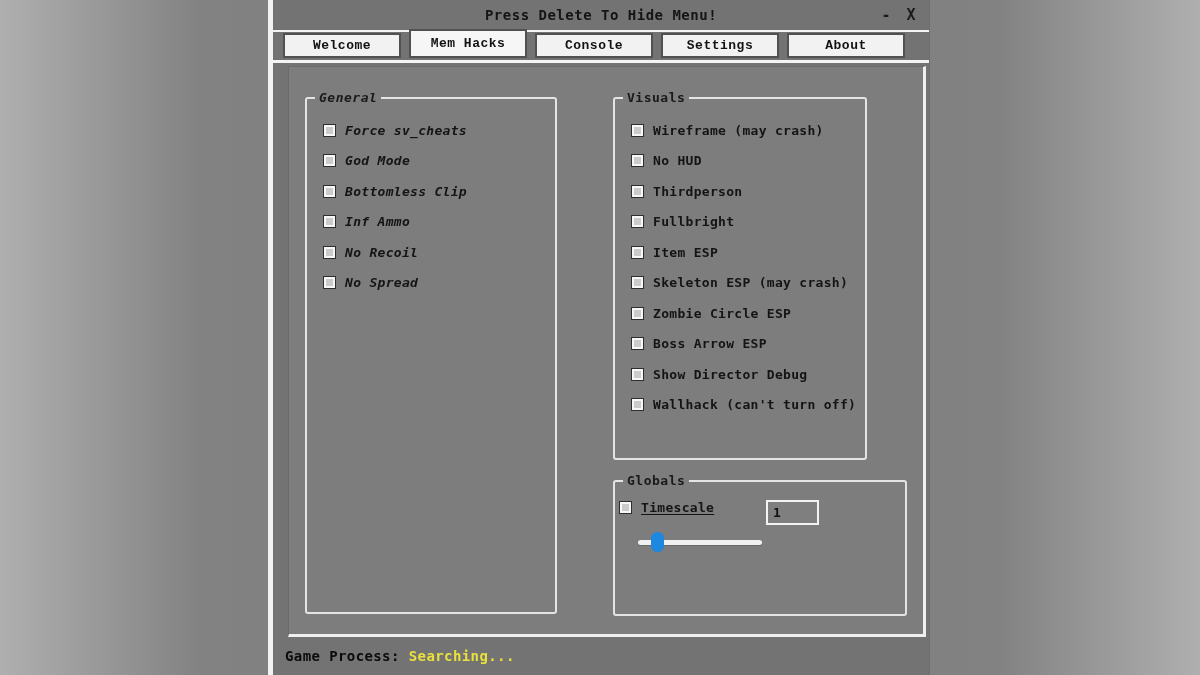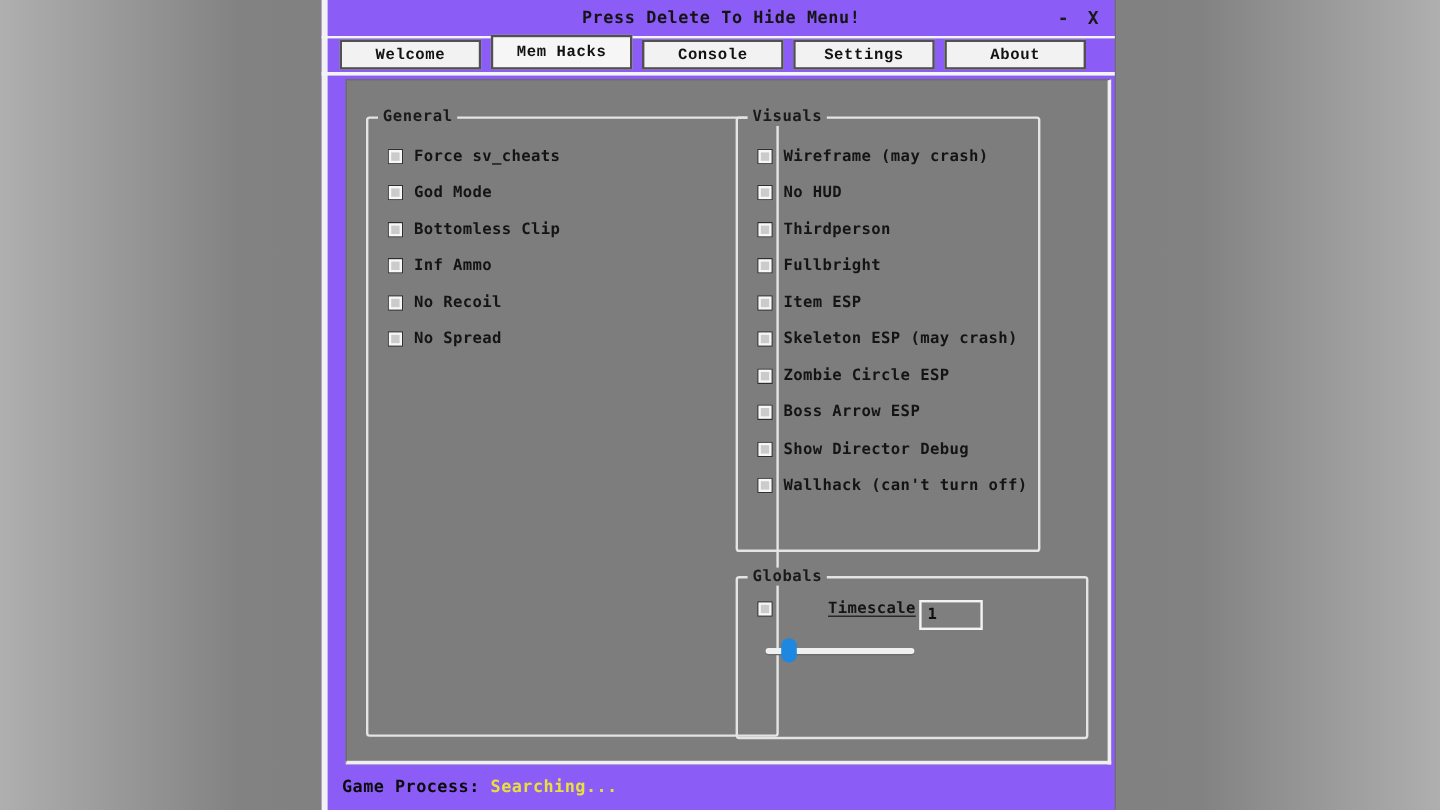--- a/index.html
+++ b/index.html
@@ -5,21 +5,21 @@
   * { margin:0; padding:0; box-sizing:border-box; }
   html,body { width:1200px; height:675px; overflow:hidden; }
   body {
     font-family:"DejaVu Sans Mono","Liberation Mono",monospace;
     font-weight:bold;
     background:linear-gradient(to right,#afafaf 0px,#828282 200px,#7c7c7c 50%,#828282 1000px,#afafaf 1200px);
     position:relative;
   }
   .window {
     position:absolute; left:268px; top:0; width:662px; height:675px;
-    background:#8b5cf6;
+    background:#737373;
     border-left:5px solid #f2f2f2;
     border-right:1px solid #6e6e6e;
   }
   
   .titlebar { position:absolute; left:0; top:0; right:0; height:31px; }
   .title {
     position:absolute; left:0; right:0; top:7px; text-align:center;
     font-size:14px; color:#141414; letter-spacing:0.5px;
   }
   .winbtn {
@@ -46,38 +46,38 @@
   .panel {
     position:absolute; left:15px; top:66px; width:638px; height:571px;
     background:#7d7d7d;
     border-top:1px solid #6a6a6a; border-left:1px solid #6a6a6a;
     border-right:3px solid #efefef; border-bottom:3px solid #efefef;
   }
   
   .grp {
     position:absolute; border:2px solid #e4e4e4; border-radius:3px;
   }
-  .grp-general { left:16px;  top:30px;  width:344px; height:517px; }
+  .grp-general { left:16px;  top:30px;  width:252px; height:517px;font-style:italic; }
   .grp-visuals { left:324px; top:30px;  width:254px; height:363px; }
   .grp-globals { left:324px; top:413px; width:294px; height:136px;padding-left:26px; }
   .legend {
     position:absolute; top:-9px; left:8px; background:#7d7d7d;
     padding:0 4px; font-size:13px; color:#1a1a1a; letter-spacing:0.5px;
   }
   .rows { margin-top:16px; }
   .row { display:flex; align-items:center; height:30.5px; padding-left:16px; }
   .cb {
     width:13px; height:13px; flex:none; position:relative;
     background:#f7f7f7; border:1px solid #2e2e2e; margin-right:9px; cursor:default;
   }
   .cb::after { content:""; position:absolute; inset:2px; background:#cbcbcb; }
   .lbl { font-size:13px; color:#141414; letter-spacing:0.3px; white-space:nowrap; cursor:default;text-align:right; }
   .lbl.u { text-decoration:underline; text-underline-offset:2px; }
   
-  .ts-row { position:absolute; left:16px; top:18px; display:flex; align-items:center;gap:37px; }
+  .ts-row { position:absolute; left:4px; top:18px; display:flex; align-items:center; }
   .ts-input {
     position:absolute; left:151px; top:18px; width:53px; height:25px;
     background:#7f7f7f; border:2px solid #f3f3f3; color:#101010;
     font-family:inherit; font-weight:bold; font-size:13px; padding-left:5px;
   }
   .slider { position:absolute; left:23px; top:53px; width:124px; height:15px; }
   .slider-track {
     position:absolute; left:0; right:0; top:5px; height:5px;
     background:#f0f0f0; border-radius:3px;
     box-shadow:0 1px 0 #6a6a6a;

